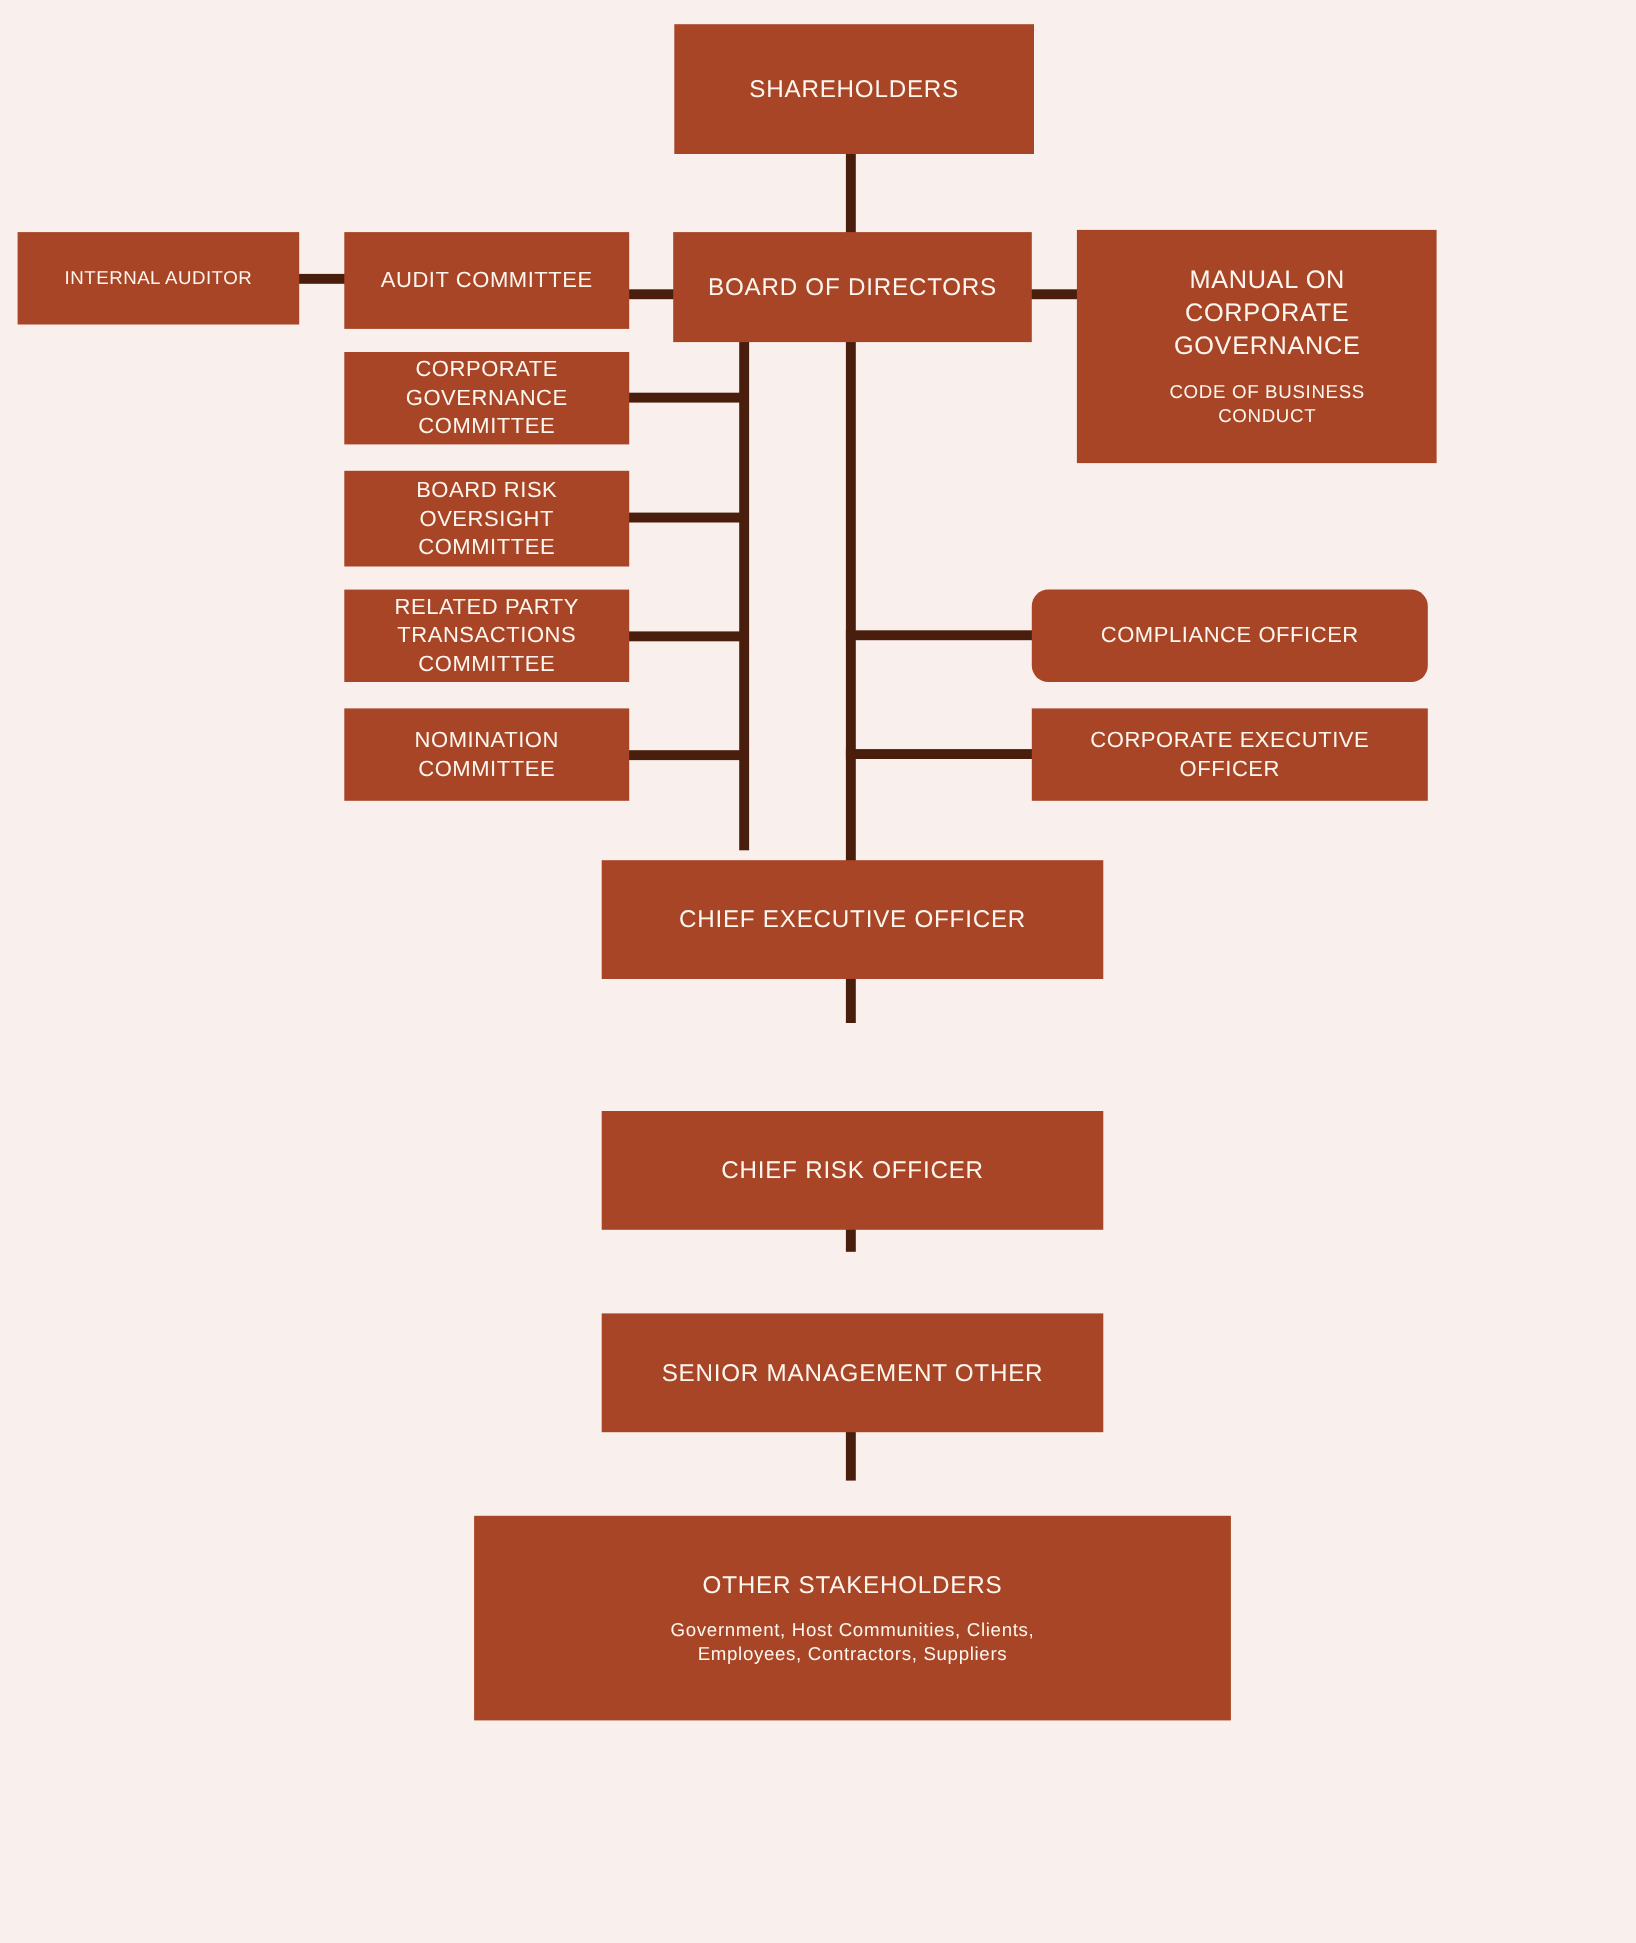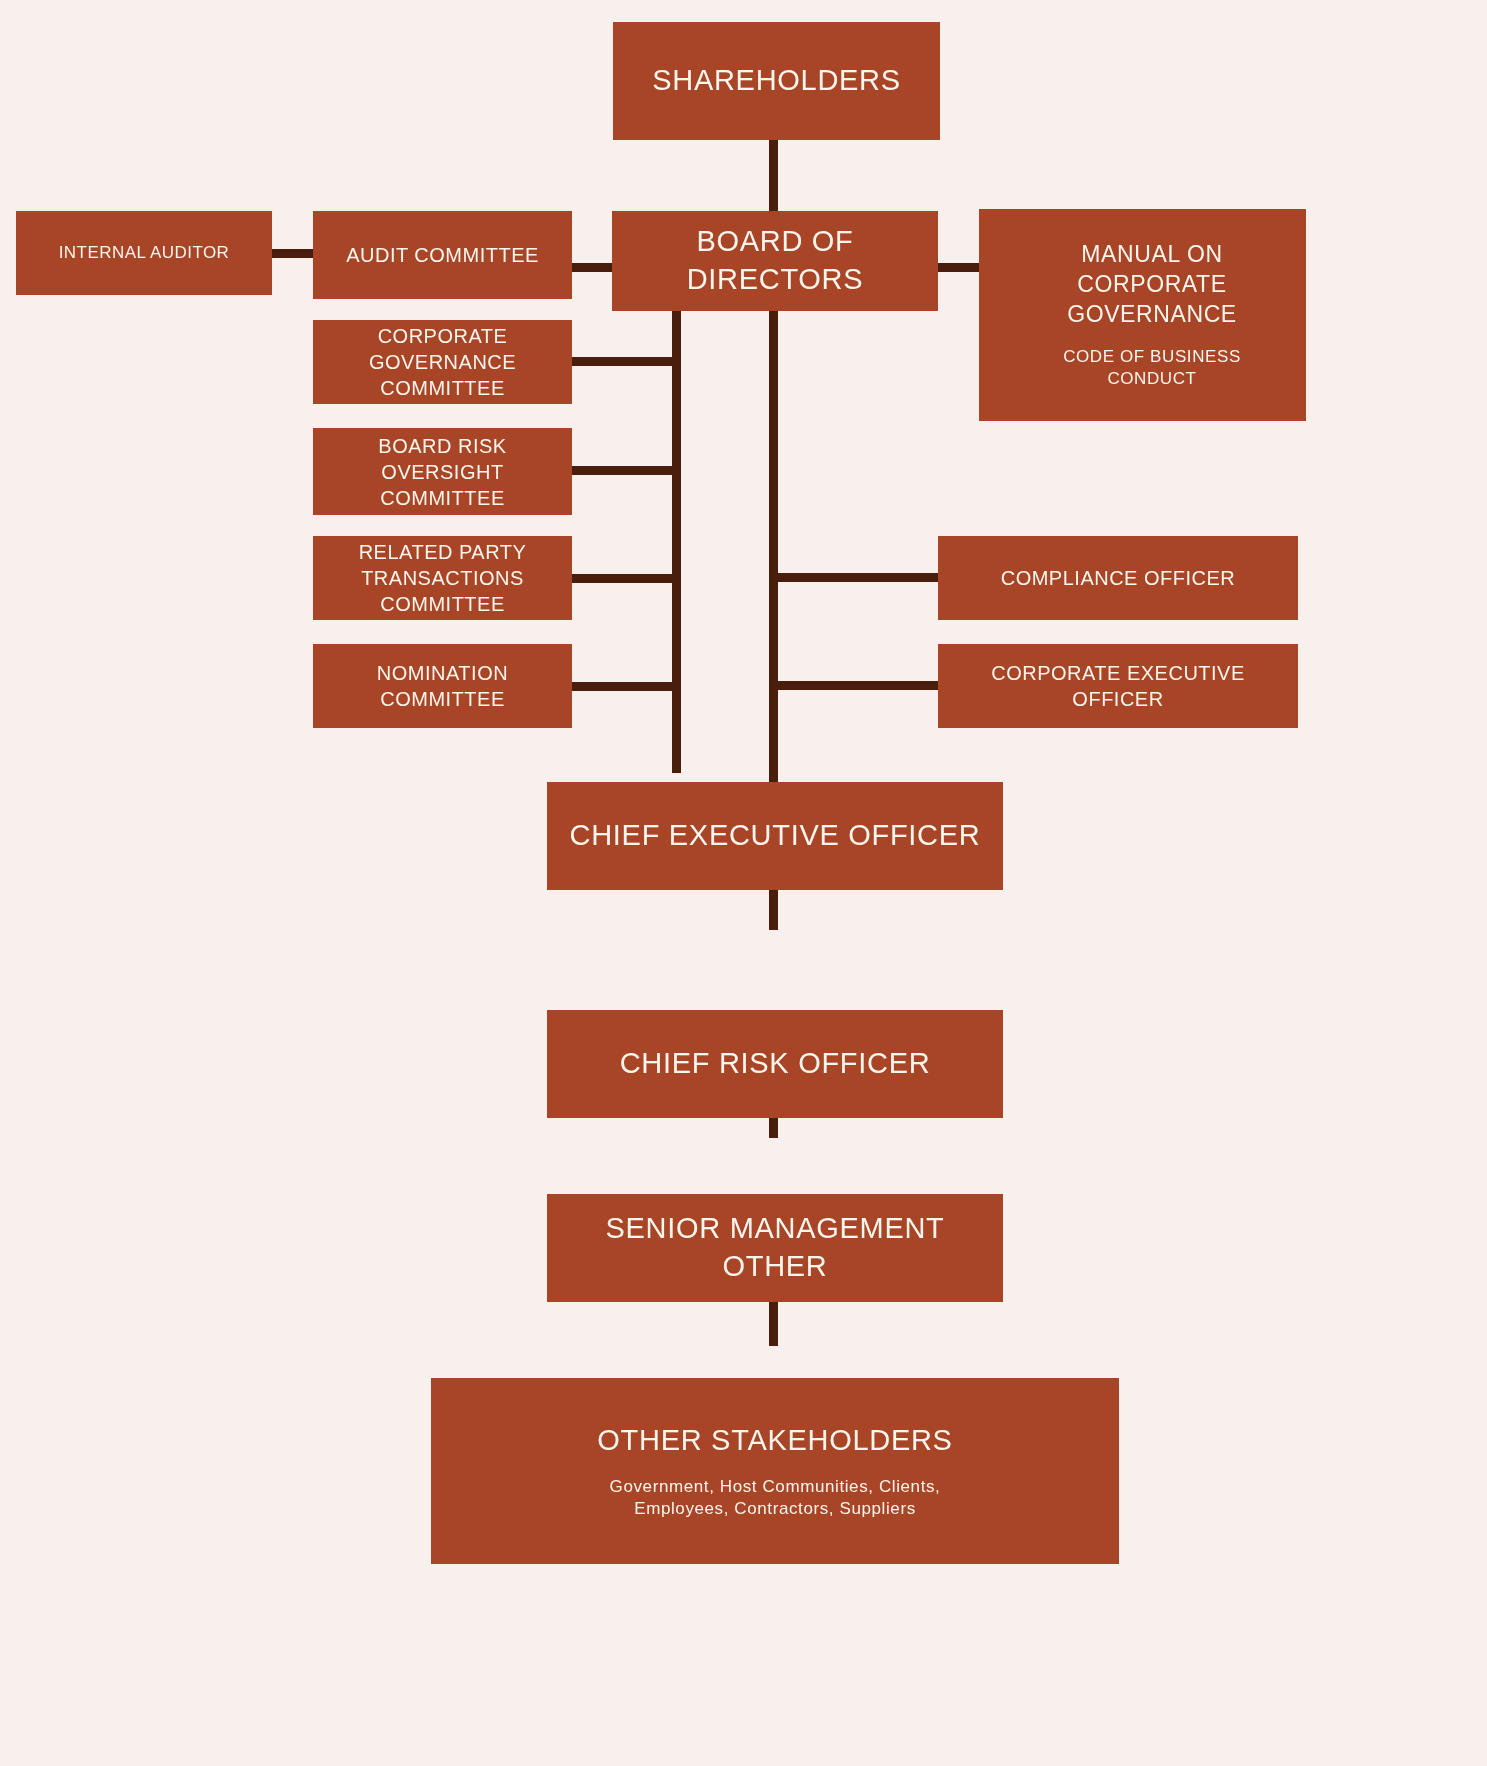--- a/index.html
+++ b/index.html
@@ -38,21 +38,21 @@
   .node .title {
     display: block;
     white-space: pre-line;
   }
   .node .sub {
     display: block;
     white-space: pre-line;
     margin-top: 0.95em;
   }
   
-  .sz-xl .title { font-size: 29px; letter-spacing: 0.7px; }
+  .sz-xl .title { font-size: 22px; letter-spacing: 0.7px; }
   .sz-lg .title { font-size: 23px; letter-spacing: 0.6px; }
   .sz-md .title { font-size: 20px; letter-spacing: 0.5px; }
   .sz-sm .title { font-size: 17px; letter-spacing: 0.45px; }
   .sz-xl .sub  { font-size: 17px; }
   .sz-lg .sub  { font-size: 17px; }
 
   .conn {
     position: absolute;
     background: #4A1E0C;
     z-index: 1;
@@ -130,21 +130,21 @@
     <span class="title">RELATED PARTY
 TRANSACTIONS
 COMMITTEE</span>
   </div>
 
   <div class="node sz-md" style="left:313px; top:644px; width:259px; height:84px;">
     <span class="title">NOMINATION
 COMMITTEE</span>
   </div>
 
-  <div class="node sz-md" style="left:938px; top:536px; width:360px; height:84px;">
+  <div class="node sz-md" style="left:938px; top:536px; width:360px; height:84px;border-radius:15px;">
     <span class="title">COMPLIANCE OFFICER</span>
   </div>
 
   <div class="node sz-md" style="left:938px; top:644px; width:360px; height:84px;">
     <span class="title">CORPORATE EXECUTIVE
 OFFICER</span>
   </div>
 
   <div class="node sz-xl" style="left:547px; top:782px; width:456px; height:108px;">
     <span class="title">CHIEF EXECUTIVE OFFICER</span>

